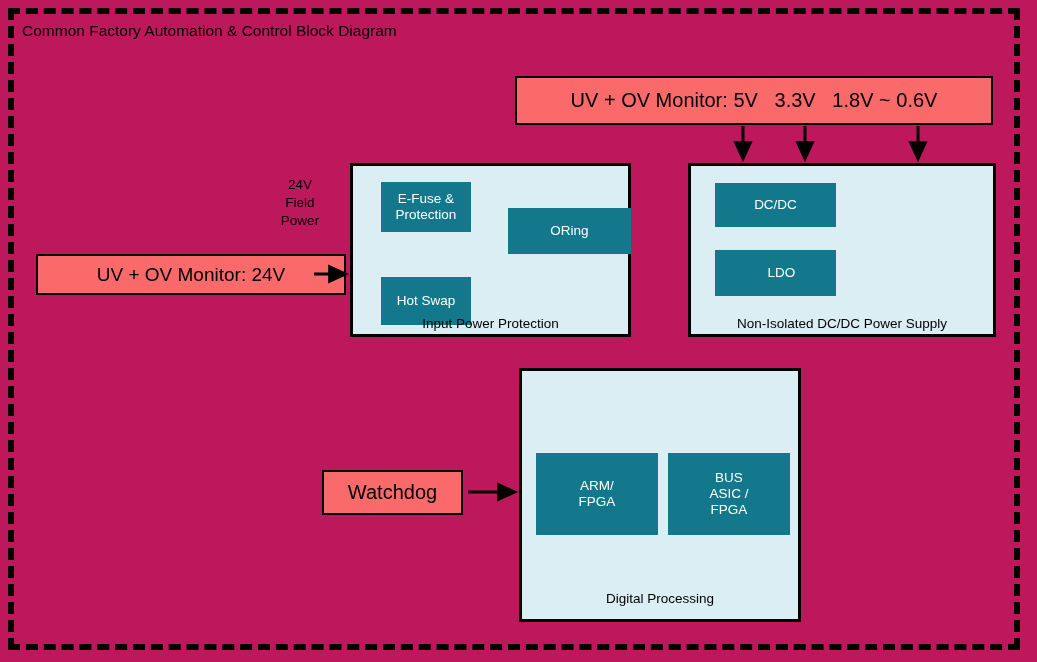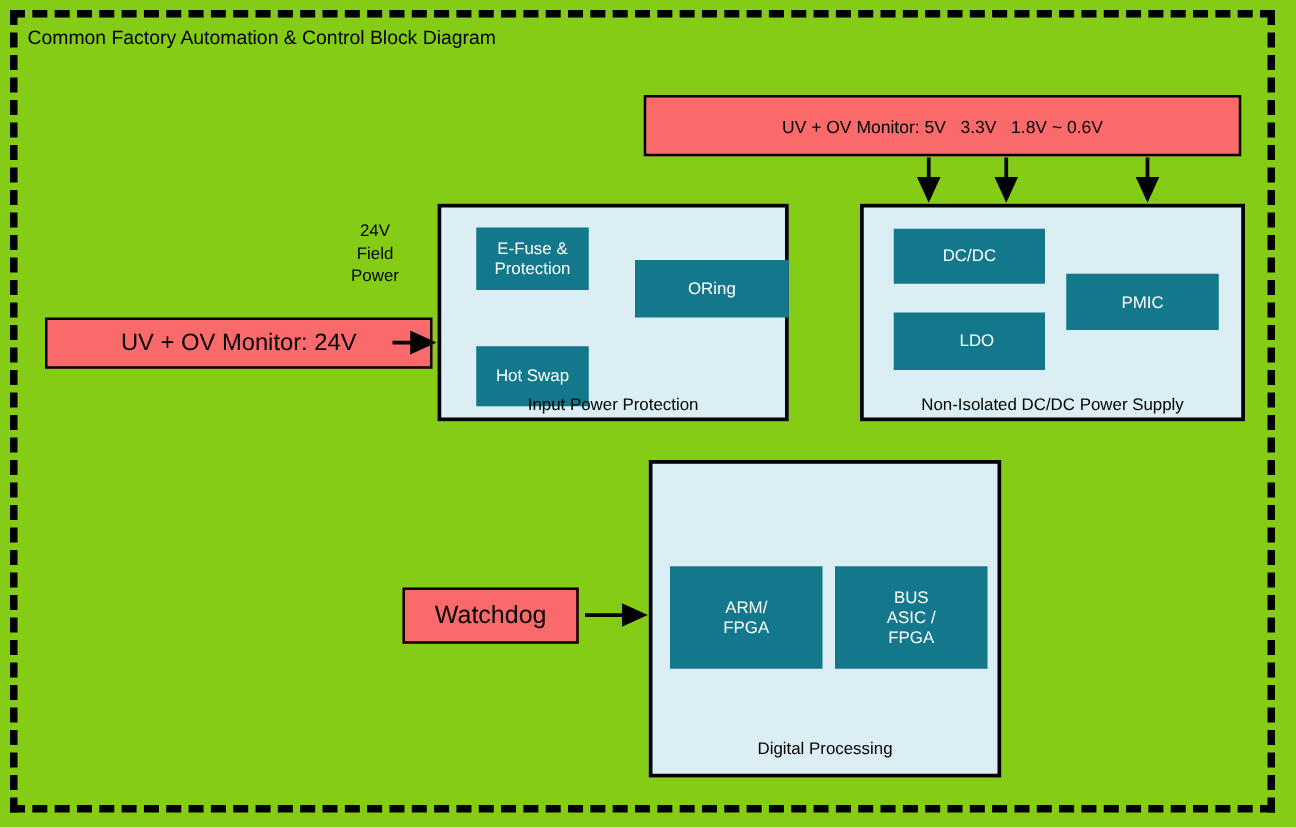--- a/index.html
+++ b/index.html
@@ -7,21 +7,21 @@
     padding: 0;
     background: #ffffff;
   }
   body {
     font-family: "Liberation Sans", sans-serif;
   }
   #canvas {
     position: relative;
     width: 1037px;
     height: 662px;
-    background: #84cc16;
+    background: #be185d;
     overflow: hidden;
   }
 
   
   .dashed-frame {
     position: absolute;
     left: 8px;
     top: 8px;
     width: 1012px;
     height: 642px;
@@ -104,21 +104,21 @@
 </style>
 </head>
 <body>
 
 <div id="canvas">
 
   <div class="dashed-frame"></div>
 
   <div class="diagram-title">Common Factory Automation &amp; Control Block Diagram</div>
 
-  <div class="red-block" style="left:515px; top:76px; width:478px; height:49px; font-size:14px;">
+  <div class="red-block" style="left:515px; top:76px; width:478px; height:49px; font-size:20px;">
     <span>UV + OV Monitor: 5V   3.3V   1.8V ~ 0.6V</span>
   </div>
 
   <div class="plain-label" style="left:262px; top:176px; width:76px;">24V
 Field
 Power</div>
 
   <div class="red-block" style="left:36px; top:254px; width:310px; height:41px; font-size:19px;">
     <span>UV + OV Monitor: 24V</span>
   </div>
@@ -136,23 +136,20 @@
     </div>
     <div class="group-caption" style="top:150px;">Input Power Protection</div>
   </div>
 
   <div class="group-box" style="left:688px; top:163px; width:308px; height:174px;">
     <div class="teal-block" style="left:24px; top:17px; width:121px; height:44px;">
       <span style="white-space:pre-line;">DC/DC</span>
     </div>
     <div class="teal-block" style="left:24px; top:84px; width:121px; height:46px;">
       <span style="white-space:pre-line;padding-left:12px;">LDO</span>
-    </div>
-    <div class="teal-block" style="left:162px; top:53px; width:122px; height:45px;">
-      <span style="white-space:pre-line;">PMIC</span>
     </div>
     <div class="group-caption" style="top:150px;">Non-Isolated DC/DC Power Supply</div>
   </div>
 
   <div class="red-block" style="left:322px; top:470px; width:141px; height:45px; font-size:20px;">
     <span>Watchdog</span>
   </div>
 
   <div class="group-box" style="left:519px; top:368px; width:282px; height:254px;">
     <div class="teal-block" style="left:14px; top:82px; width:122px; height:82px;">

